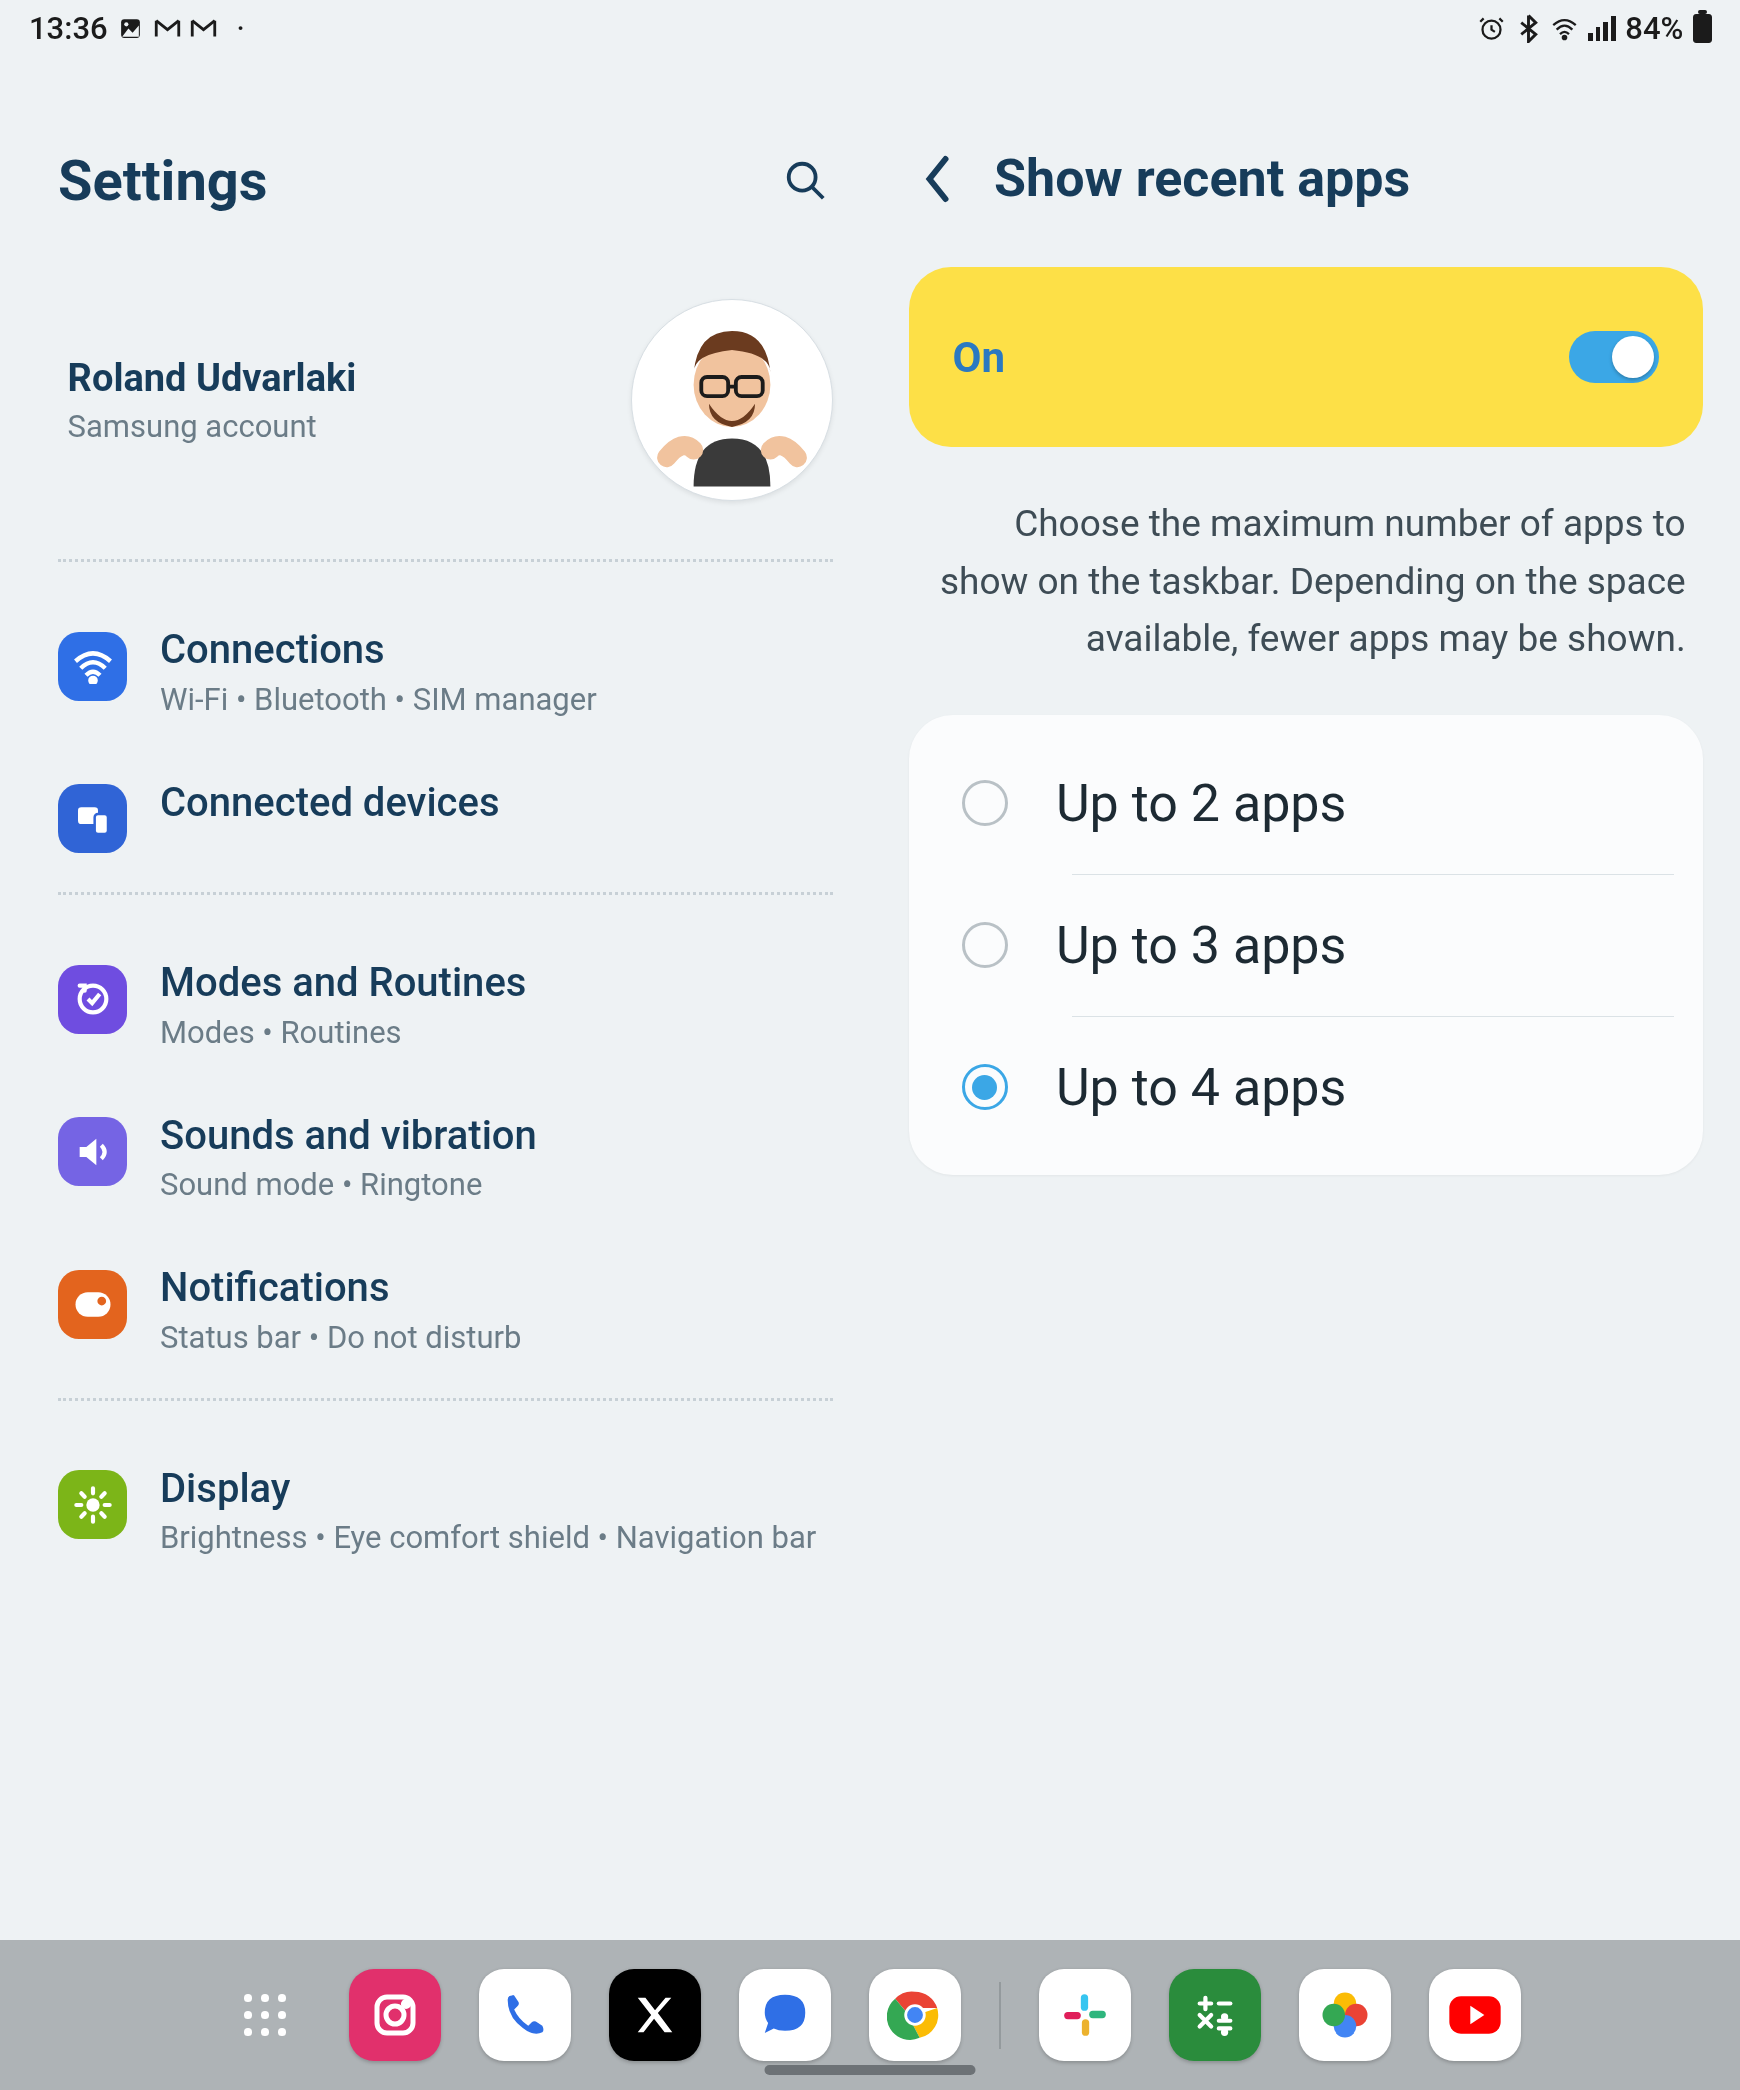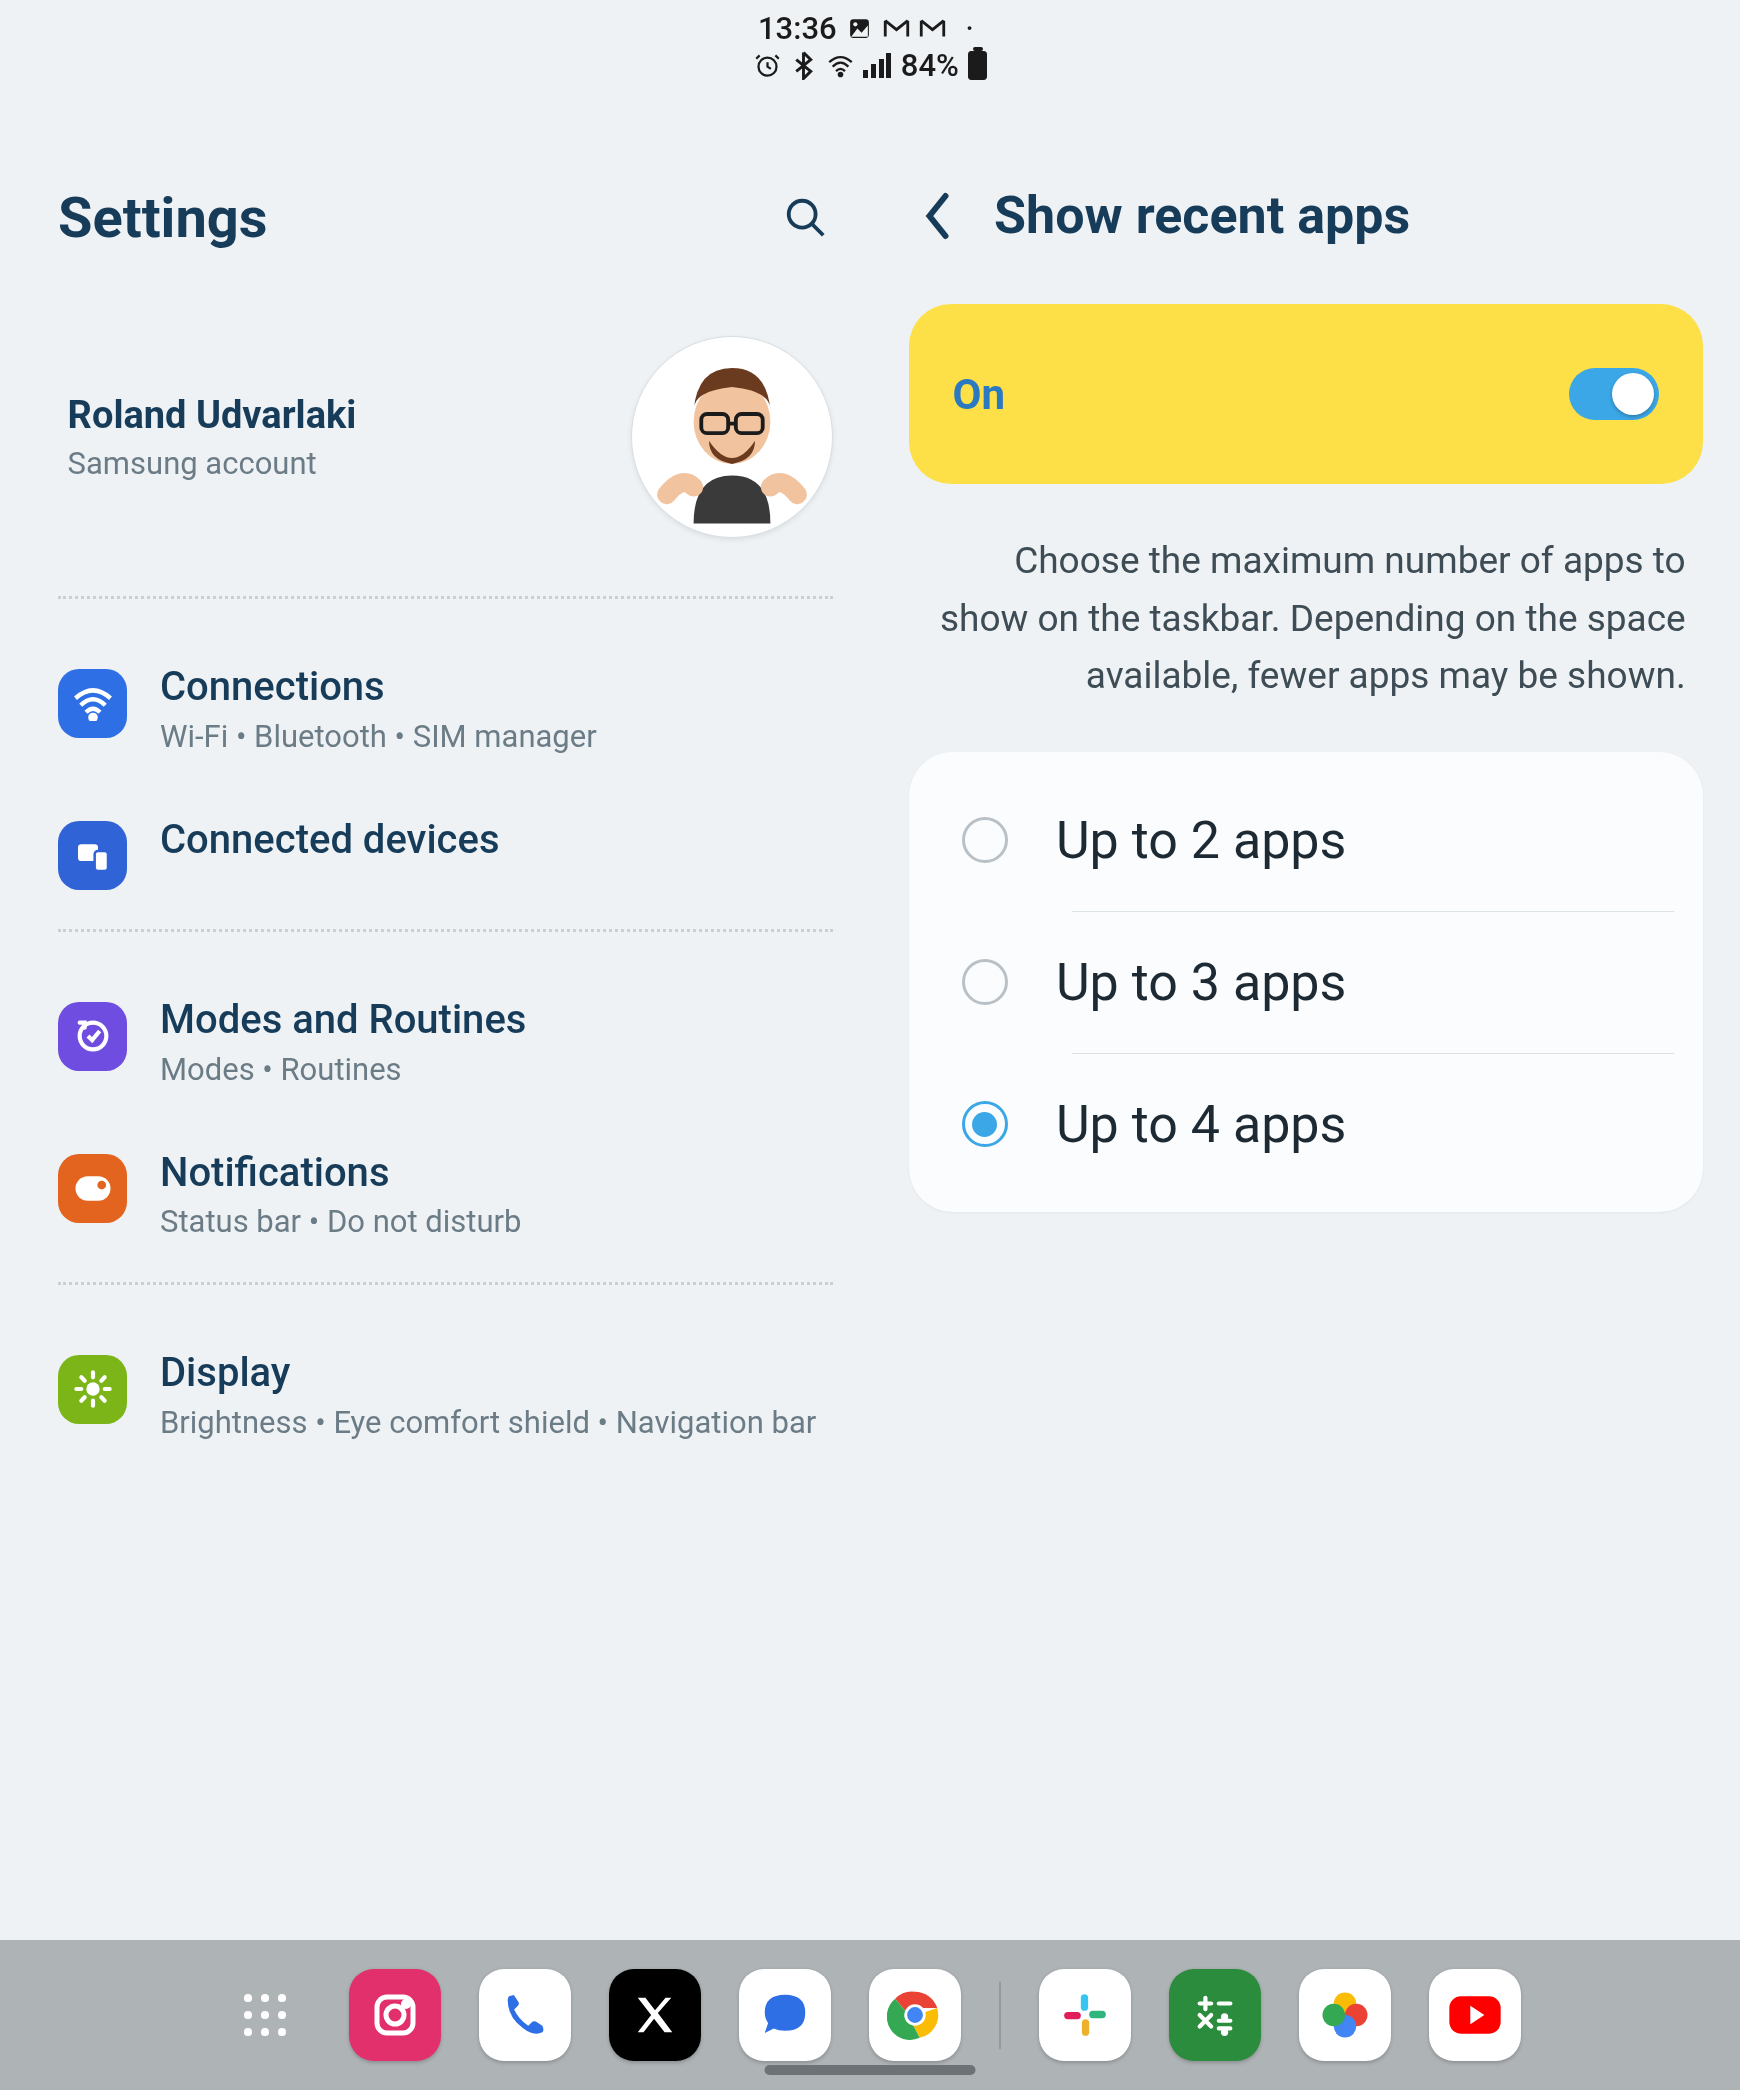--- a/index.html
+++ b/index.html
@@ -13,21 +13,20 @@
   }
   
   .status-bar {
     display: flex;
     align-items: center;
     justify-content: space-between;
     padding: 9.6px 29px 5.8px 29px;
     font-size: 31px;
     font-weight: 500;
     color: #1b1b1b;
-    flex-direction: column;
   }
   .status-left { display:flex; align-items:center; gap:9.6px; }
   .status-right { display:flex; align-items:center; gap:9.6px; }
   .sicon { width:27px; height:27px; display:inline-flex; align-items:center; justify-content:center; font-size:25px; color:#1b1b1b; }
   .battery-box { width:19px; height:29px; border:1.9px solid #1b1b1b; border-radius:2.9px; position:relative; display:inline-block; background:#1b1b1b; }
   .battery-box::before{ content:""; position:absolute; top:-4.8px; left:3.8px; width:9.6px; height:3.8px; background:#1b1b1b; border-radius:1.9px;}
   
   .columns { display:flex; width:100%; }
   .left-pane { width:50%; padding:38px 38px 0 58px; }
   .right-pane { width:50%; padding:38px 38px 0 38px; }
@@ -260,20 +259,32 @@
             <path d="M9 12 L11.5 14.5 L16 9"></path>
             <path d="M4 4 L7 4 L7 7" stroke-linecap="round"></path>
           </svg>
       </div>
       <div>
         <div class="item-title">Modes and Routines</div>
         <div class="item-sub">Modes  •  Routines</div>
       </div>
     </div>
 
+    <div class="settings-item">
+      <div class="icon-badge b-purple2">
+        <svg width="40" height="40" viewBox="0 0 24 24" fill="#fff">
+            <path d="M4 9 H8 L14 4 V20 L8 15 H4 Z"></path>
+            <path d="M17 8 Q21 12 17 16" fill="none" stroke="#fff" stroke-width="2.5"></path>
+          </svg>
+      </div>
+      <div>
+        <div class="item-title">Sounds and vibration</div>
+        <div class="item-sub">Sound mode  •  Ringtone</div>
+      </div>
+    </div>
 
     <div class="settings-item">
       <div class="icon-badge b-orange">
         <svg width="42" height="35" viewBox="0 0 24 18" fill="#fff">
             <rect x="2" y="2" width="20" height="14" rx="7"></rect>
             <circle cx="17" cy="7" r="2.5" fill="#e3641e"></circle>
           </svg>
       </div>
       <div>
         <div class="item-title">Notifications</div>

